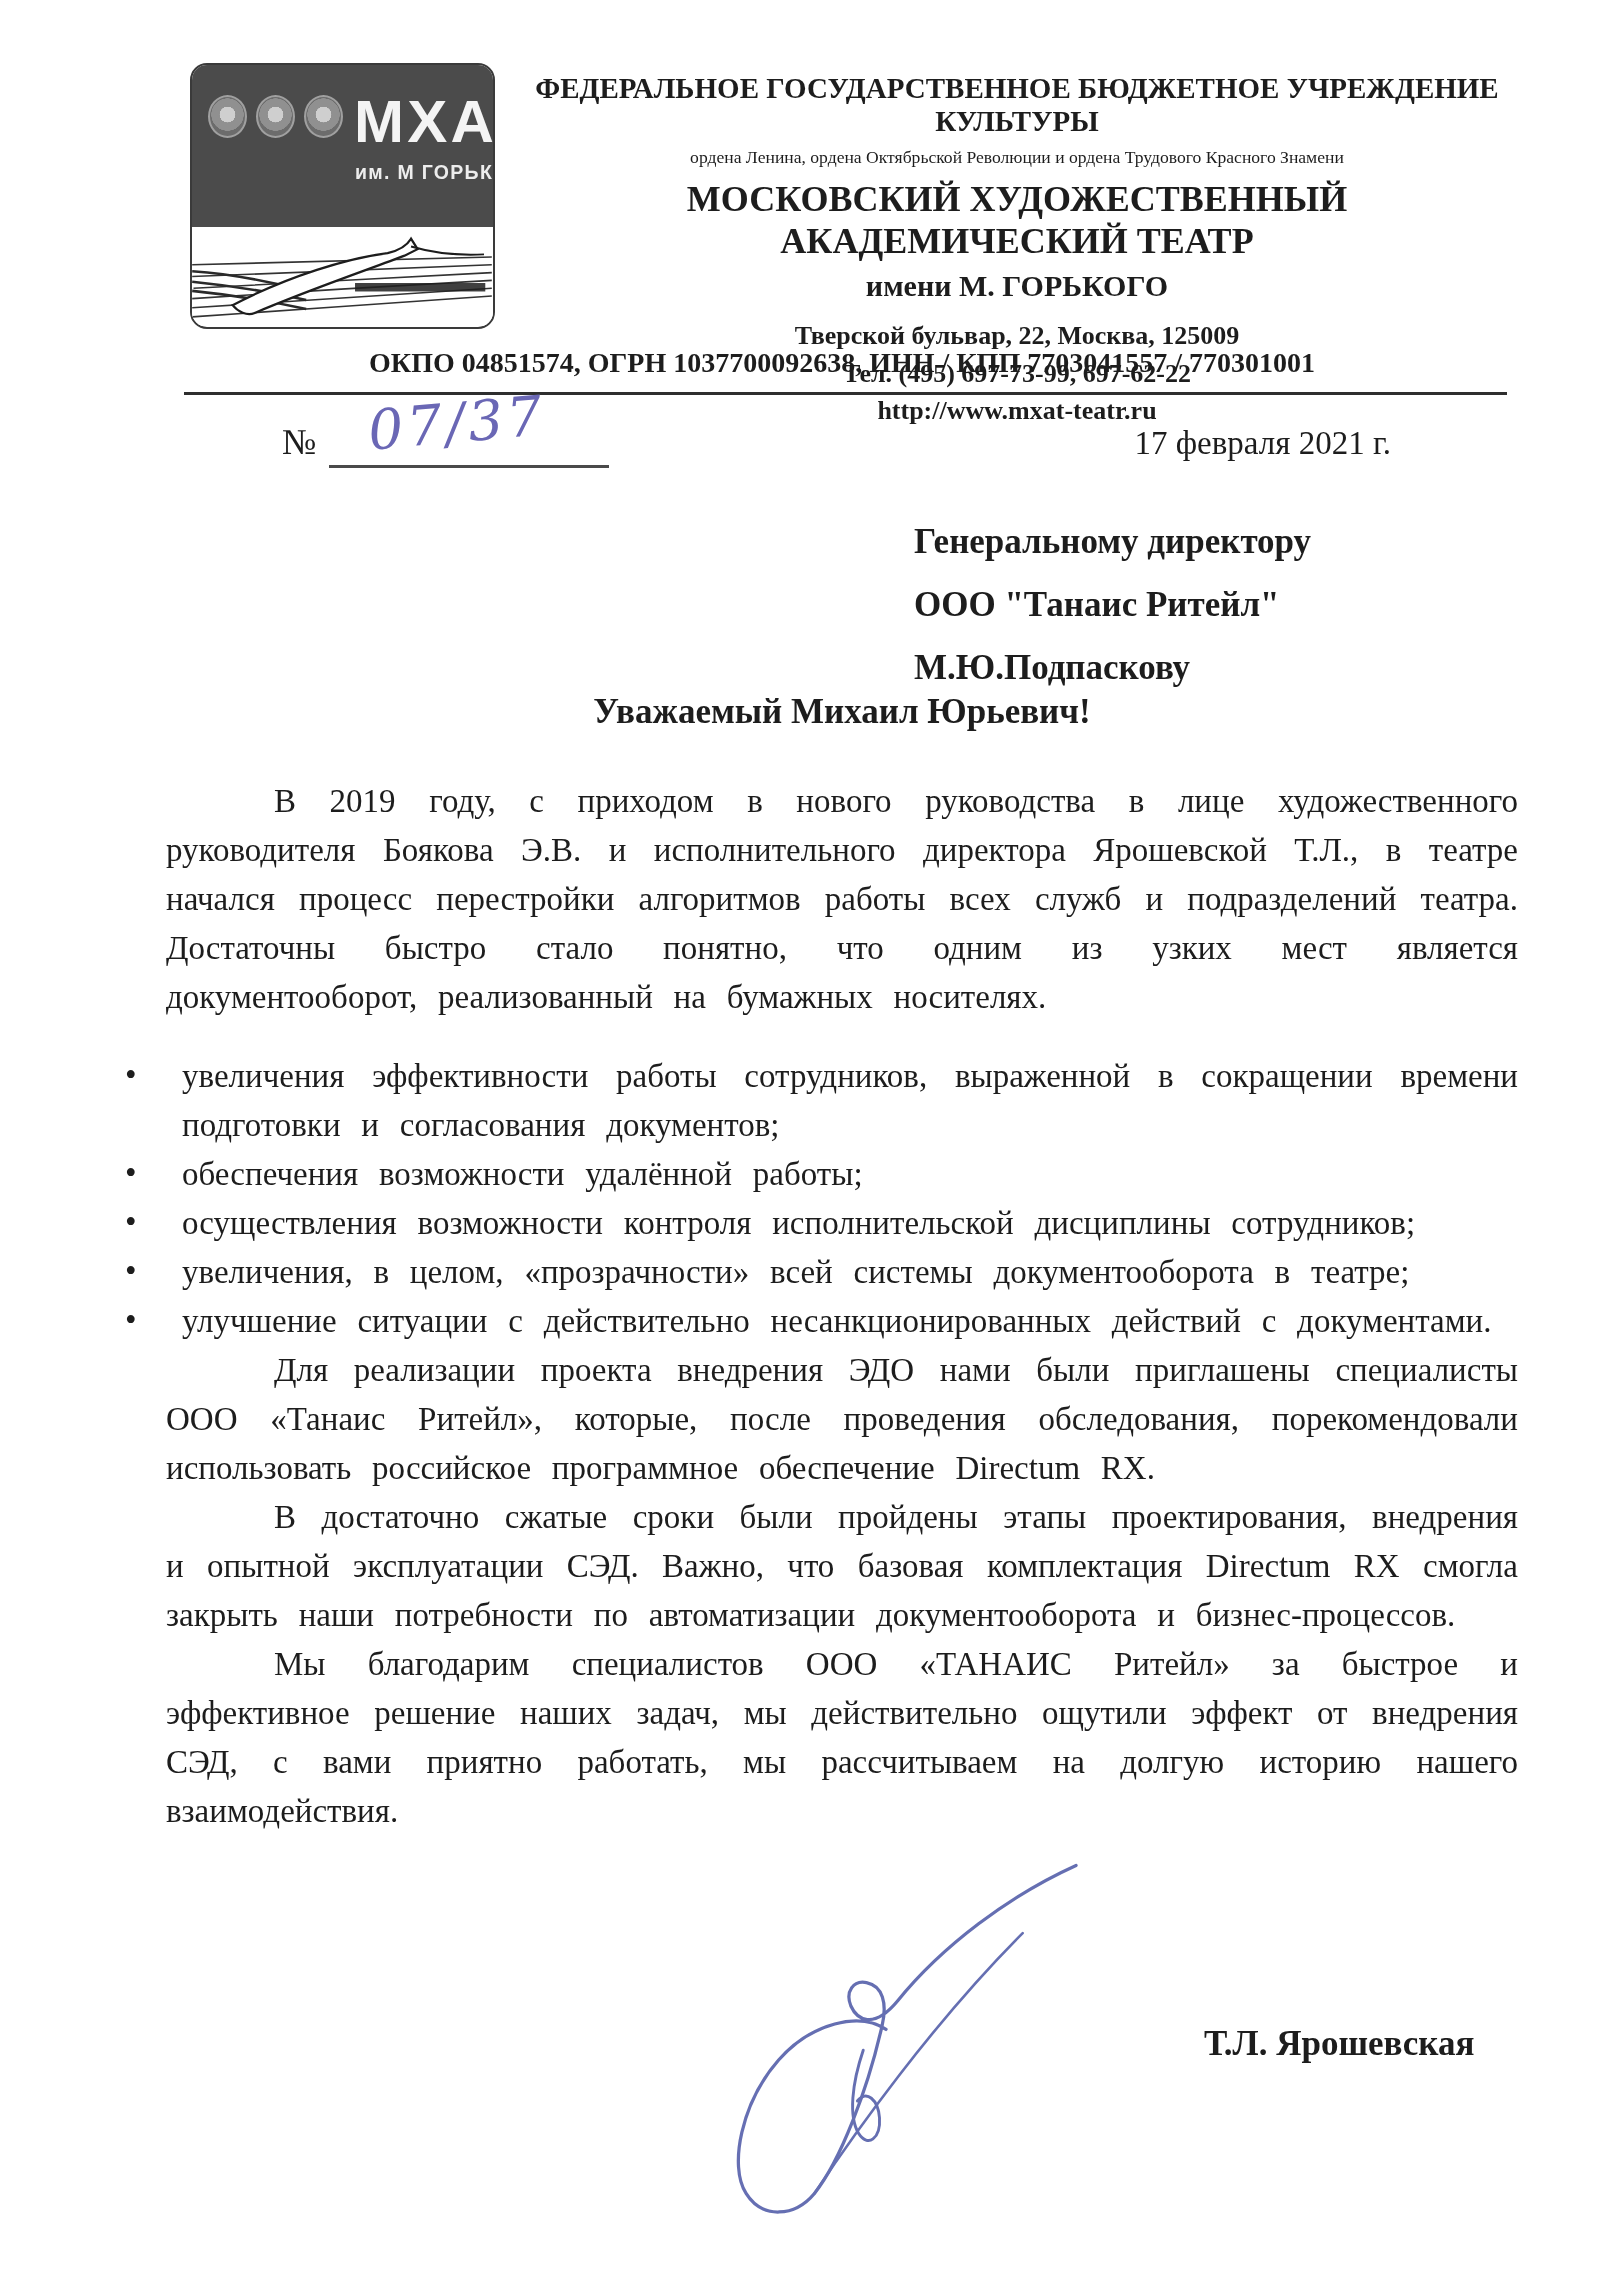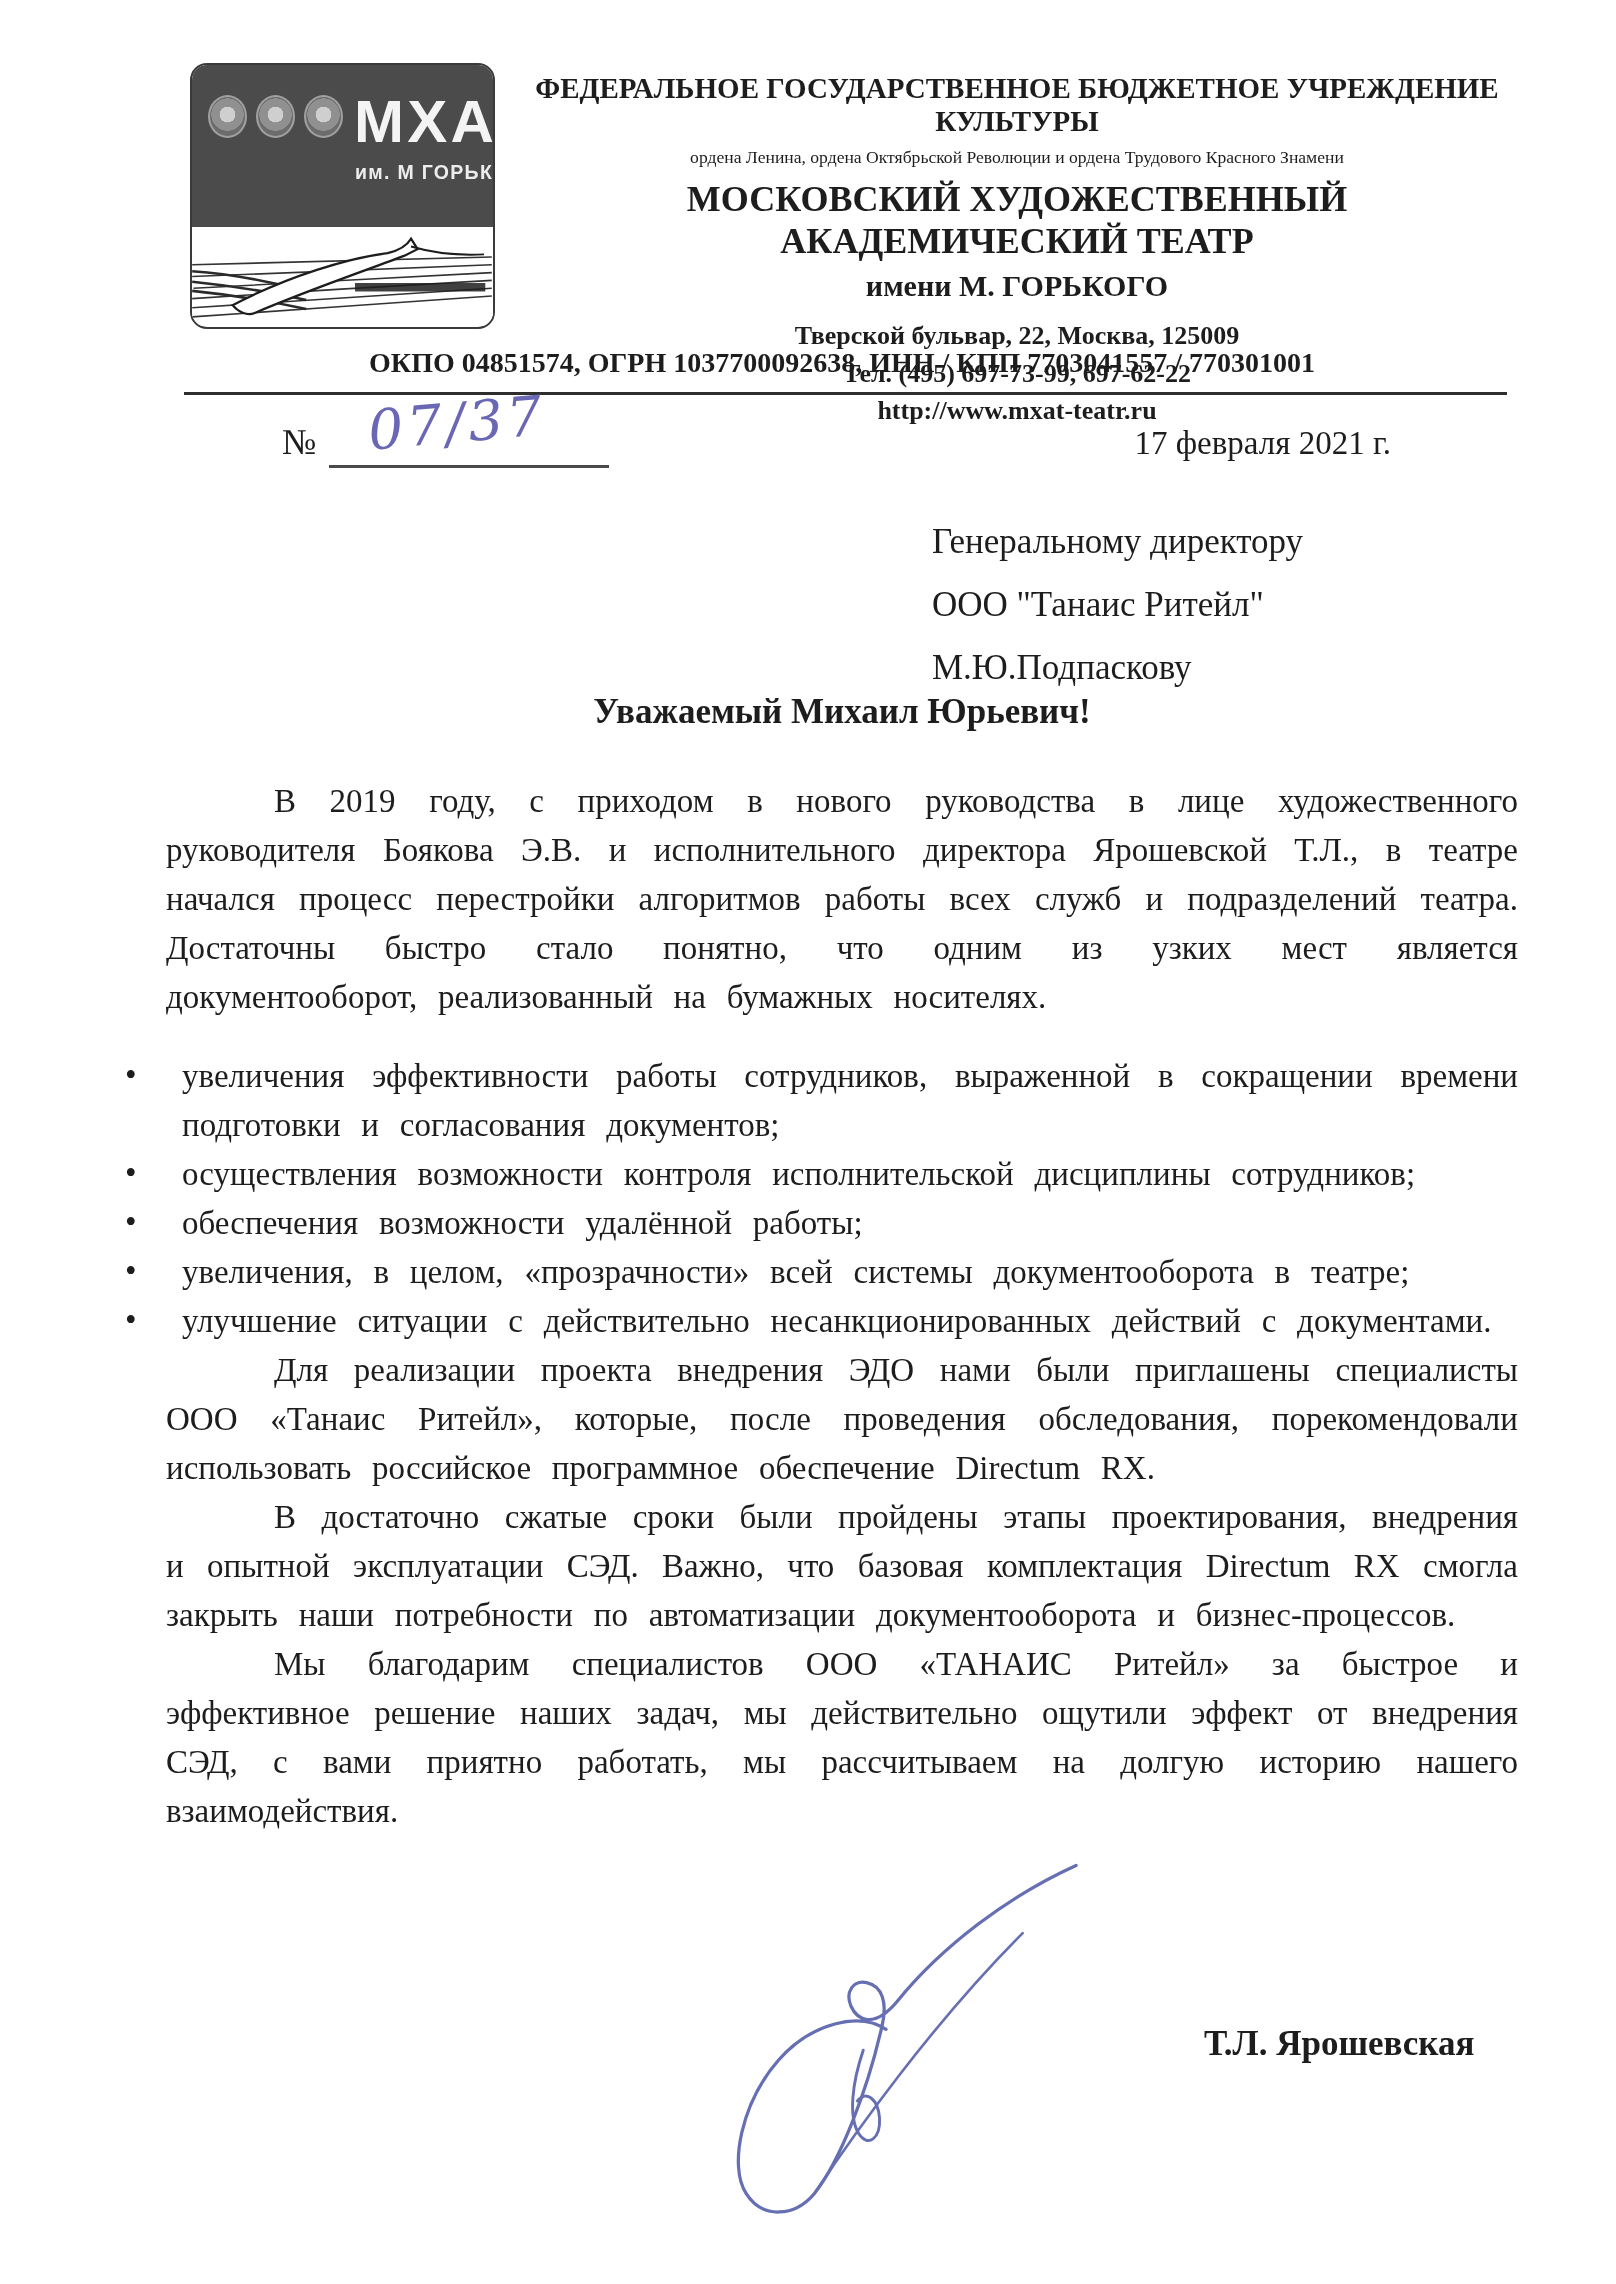--- a/index.html
+++ b/index.html
@@ -54,21 +54,21 @@
   .ref-number-label { position:absolute; left:282px; top:421px; font-size:36px; }
   .ref-number-line  { position:absolute; left:329px; top:465px; width:280px; height:2.6px; background:#4a4a4a; }
   .ref-number-value {
     position:absolute; left:368px; top:391px; font-size:55px;
     font-style:italic; font-family:"DejaVu Serif", serif;
     color:#6a67b5; letter-spacing:3.9px; transform:rotate(-5deg);
   }
   .ref-date { position:absolute; right:225px; top:425px; font-size:33px; }
 
   
-  .recipient { position:absolute; left:914px; top:510px; font-size:35px; font-weight:normal; line-height:63px;margin-left:18px; }
+  .recipient { position:absolute; left:914px; top:510px; font-size:35px; font-weight:bold; line-height:63px; }
 
   
   .salutation {
     position:absolute; left:166px; top:692px; width:1352px;
     text-align:center; font-size:35px; font-weight:bold;
   }
   .body-text {
     position:absolute; left:166px; top:777px; width:1352px;
     font-size:33px; line-height:49px; text-align:justify; word-spacing:0.38em;
   }
@@ -146,22 +146,22 @@
     <div>ООО "Танаис Ритейл"</div>
     <div>М.Ю.Подпаскову</div>
   </div>
 
   <div class="salutation">Уважаемый Михаил Юрьевич!</div>
 
   <div class="body-text">
     <p>В 2019 году, с приходом в нового руководства в лице художественного руководителя Боякова Э.В. и исполнительного директора Ярошевской Т.Л., в театре начался процесс перестройки алгоритмов работы всех служб и подразделений театра. Достаточны быстро стало понятно, что одним из узких мест является документооборот, реализованный на бумажных носителях.</p>
     <ul class="expectations">
       <li>увеличения эффективности работы сотрудников, выраженной в сокращении времени подготовки и согласования документов;</li>
+      <li>обеспечения возможности удалённой работы;</li>
       <li>осуществления возможности контроля исполнительской дисциплины сотрудников;</li>
-      <li>обеспечения возможности удалённой работы;</li>
       <li>увеличения, в целом, «прозрачности» всей системы документооборота в театре;</li>
       <li>улучшение ситуации с действительно несанкционированных действий с документами.</li>
     </ul>
     <p>Для реализации проекта внедрения ЭДО нами были приглашены специалисты ООО «Танаис Ритейл», которые, после проведения обследования, порекомендовали использовать российское программное обеспечение Directum RX.</p>
     <p>В достаточно сжатые сроки были пройдены этапы проектирования, внедрения и опытной эксплуатации СЭД. Важно, что базовая комплектация Directum RX смогла закрыть наши потребности по автоматизации документооборота и бизнес-процессов.</p>
     <p>Мы благодарим специалистов ООО «ТАНАИС Ритейл» за быстрое и эффективное решение наших задач, мы действительно ощутили эффект от внедрения СЭД, с вами приятно работать, мы рассчитываем на долгую историю нашего взаимодействия.</p>
   </div>
 
   <div class="signature-wrap">
     <svg width="430" height="384" viewBox="0 0 660 590" xmlns="http://www.w3.org/2000/svg">

